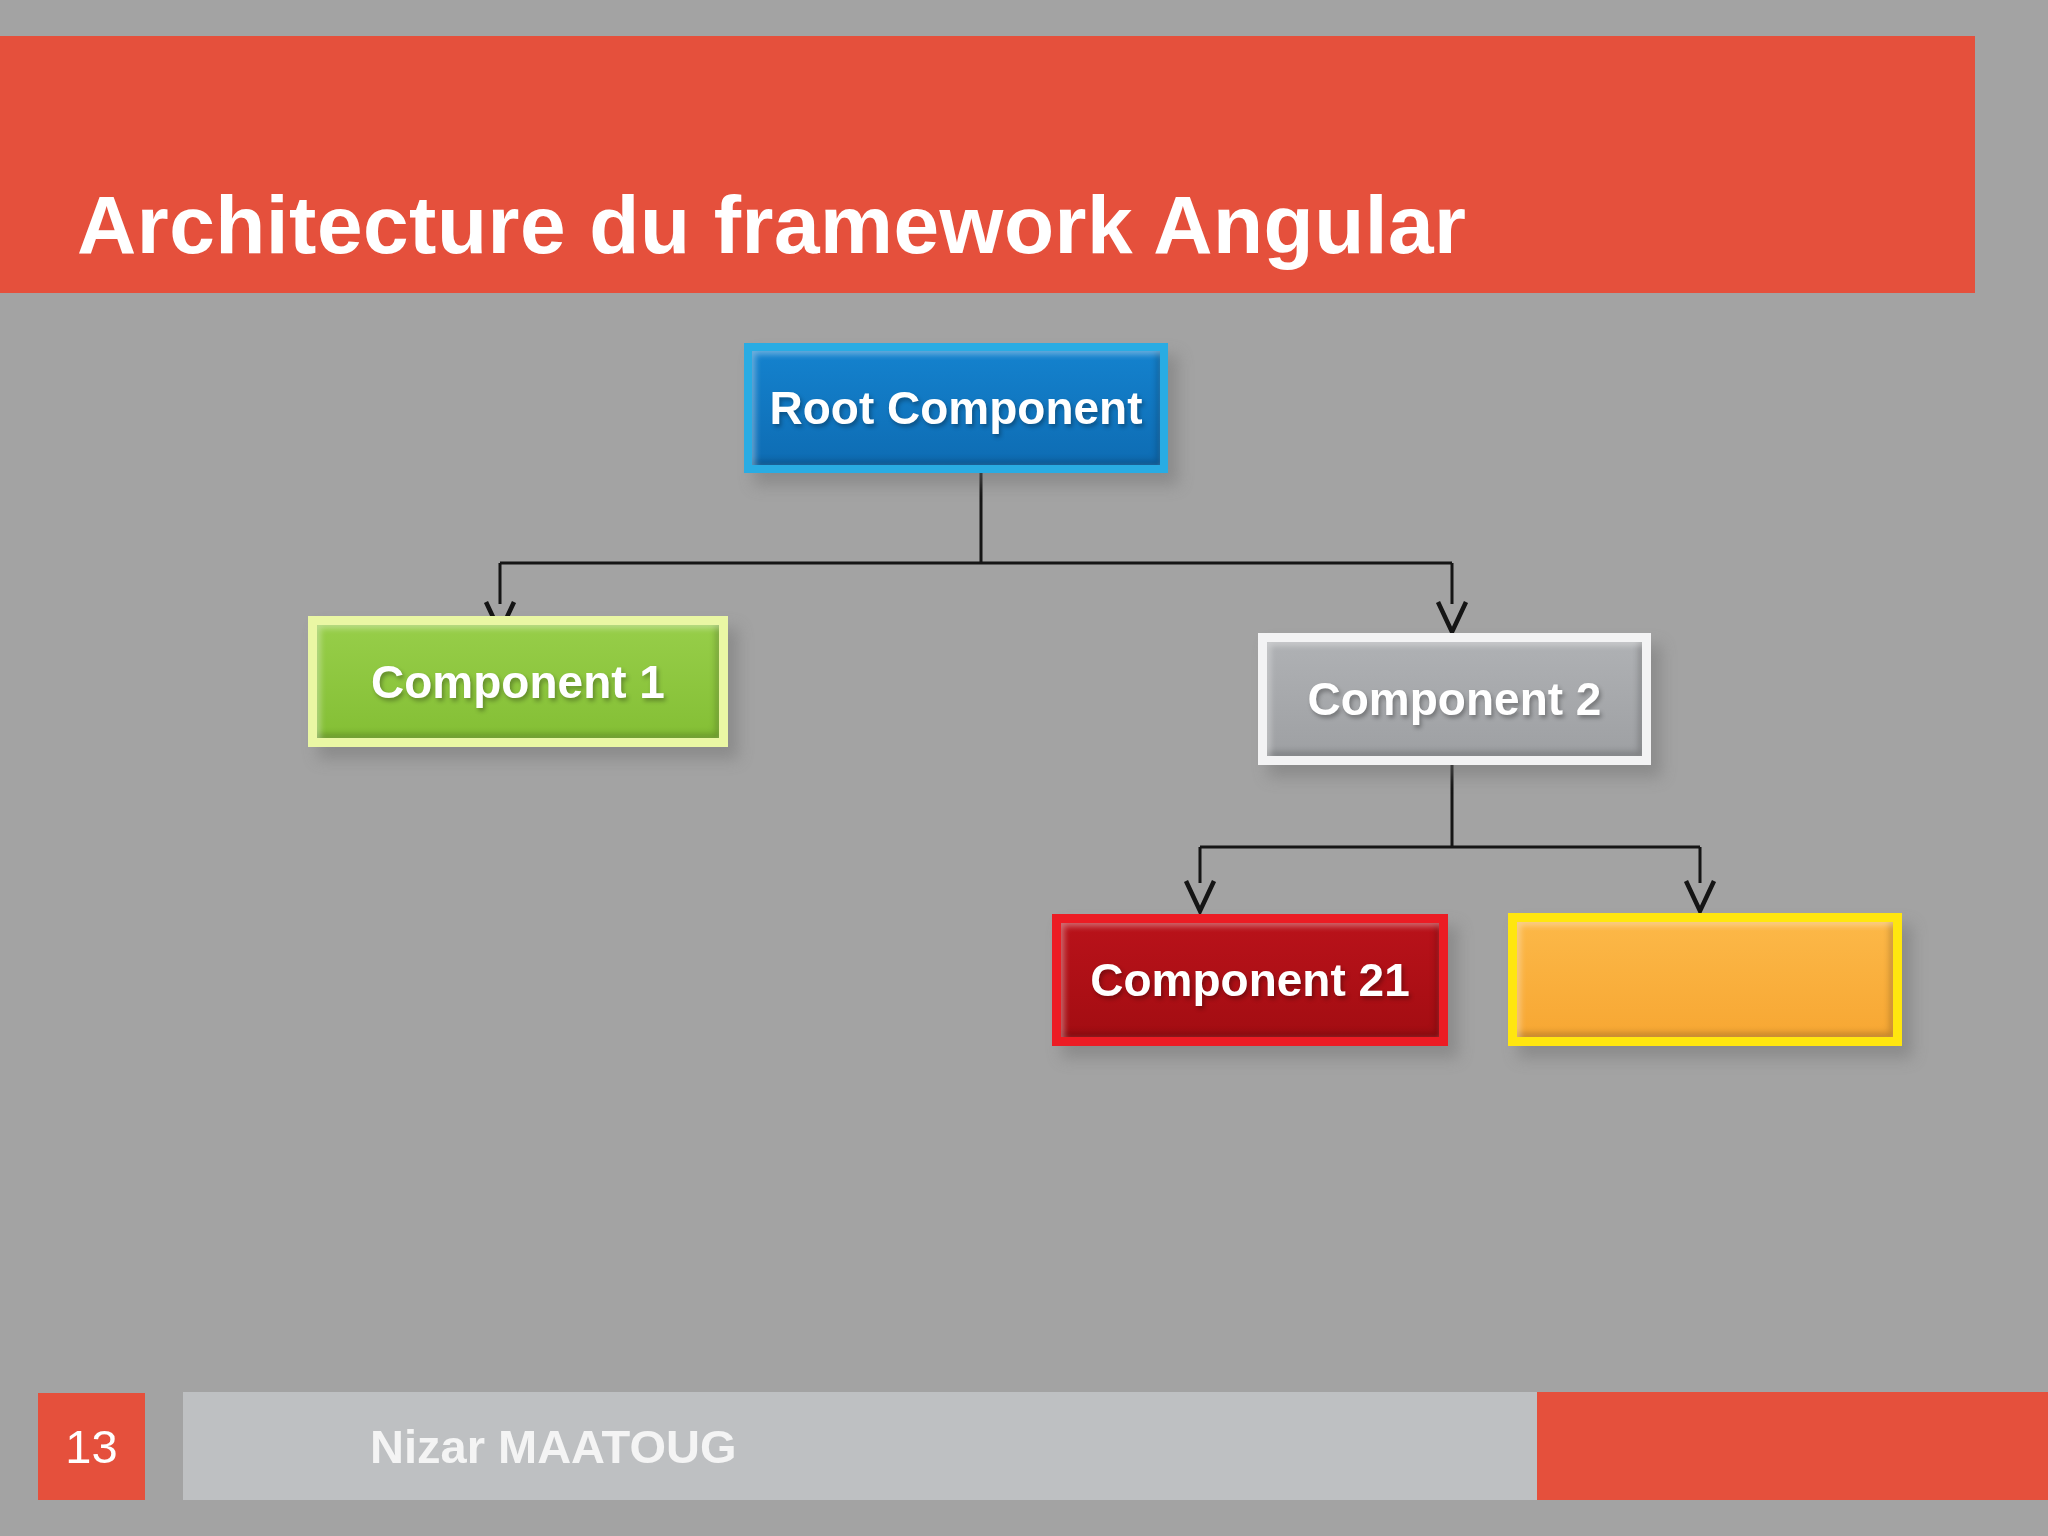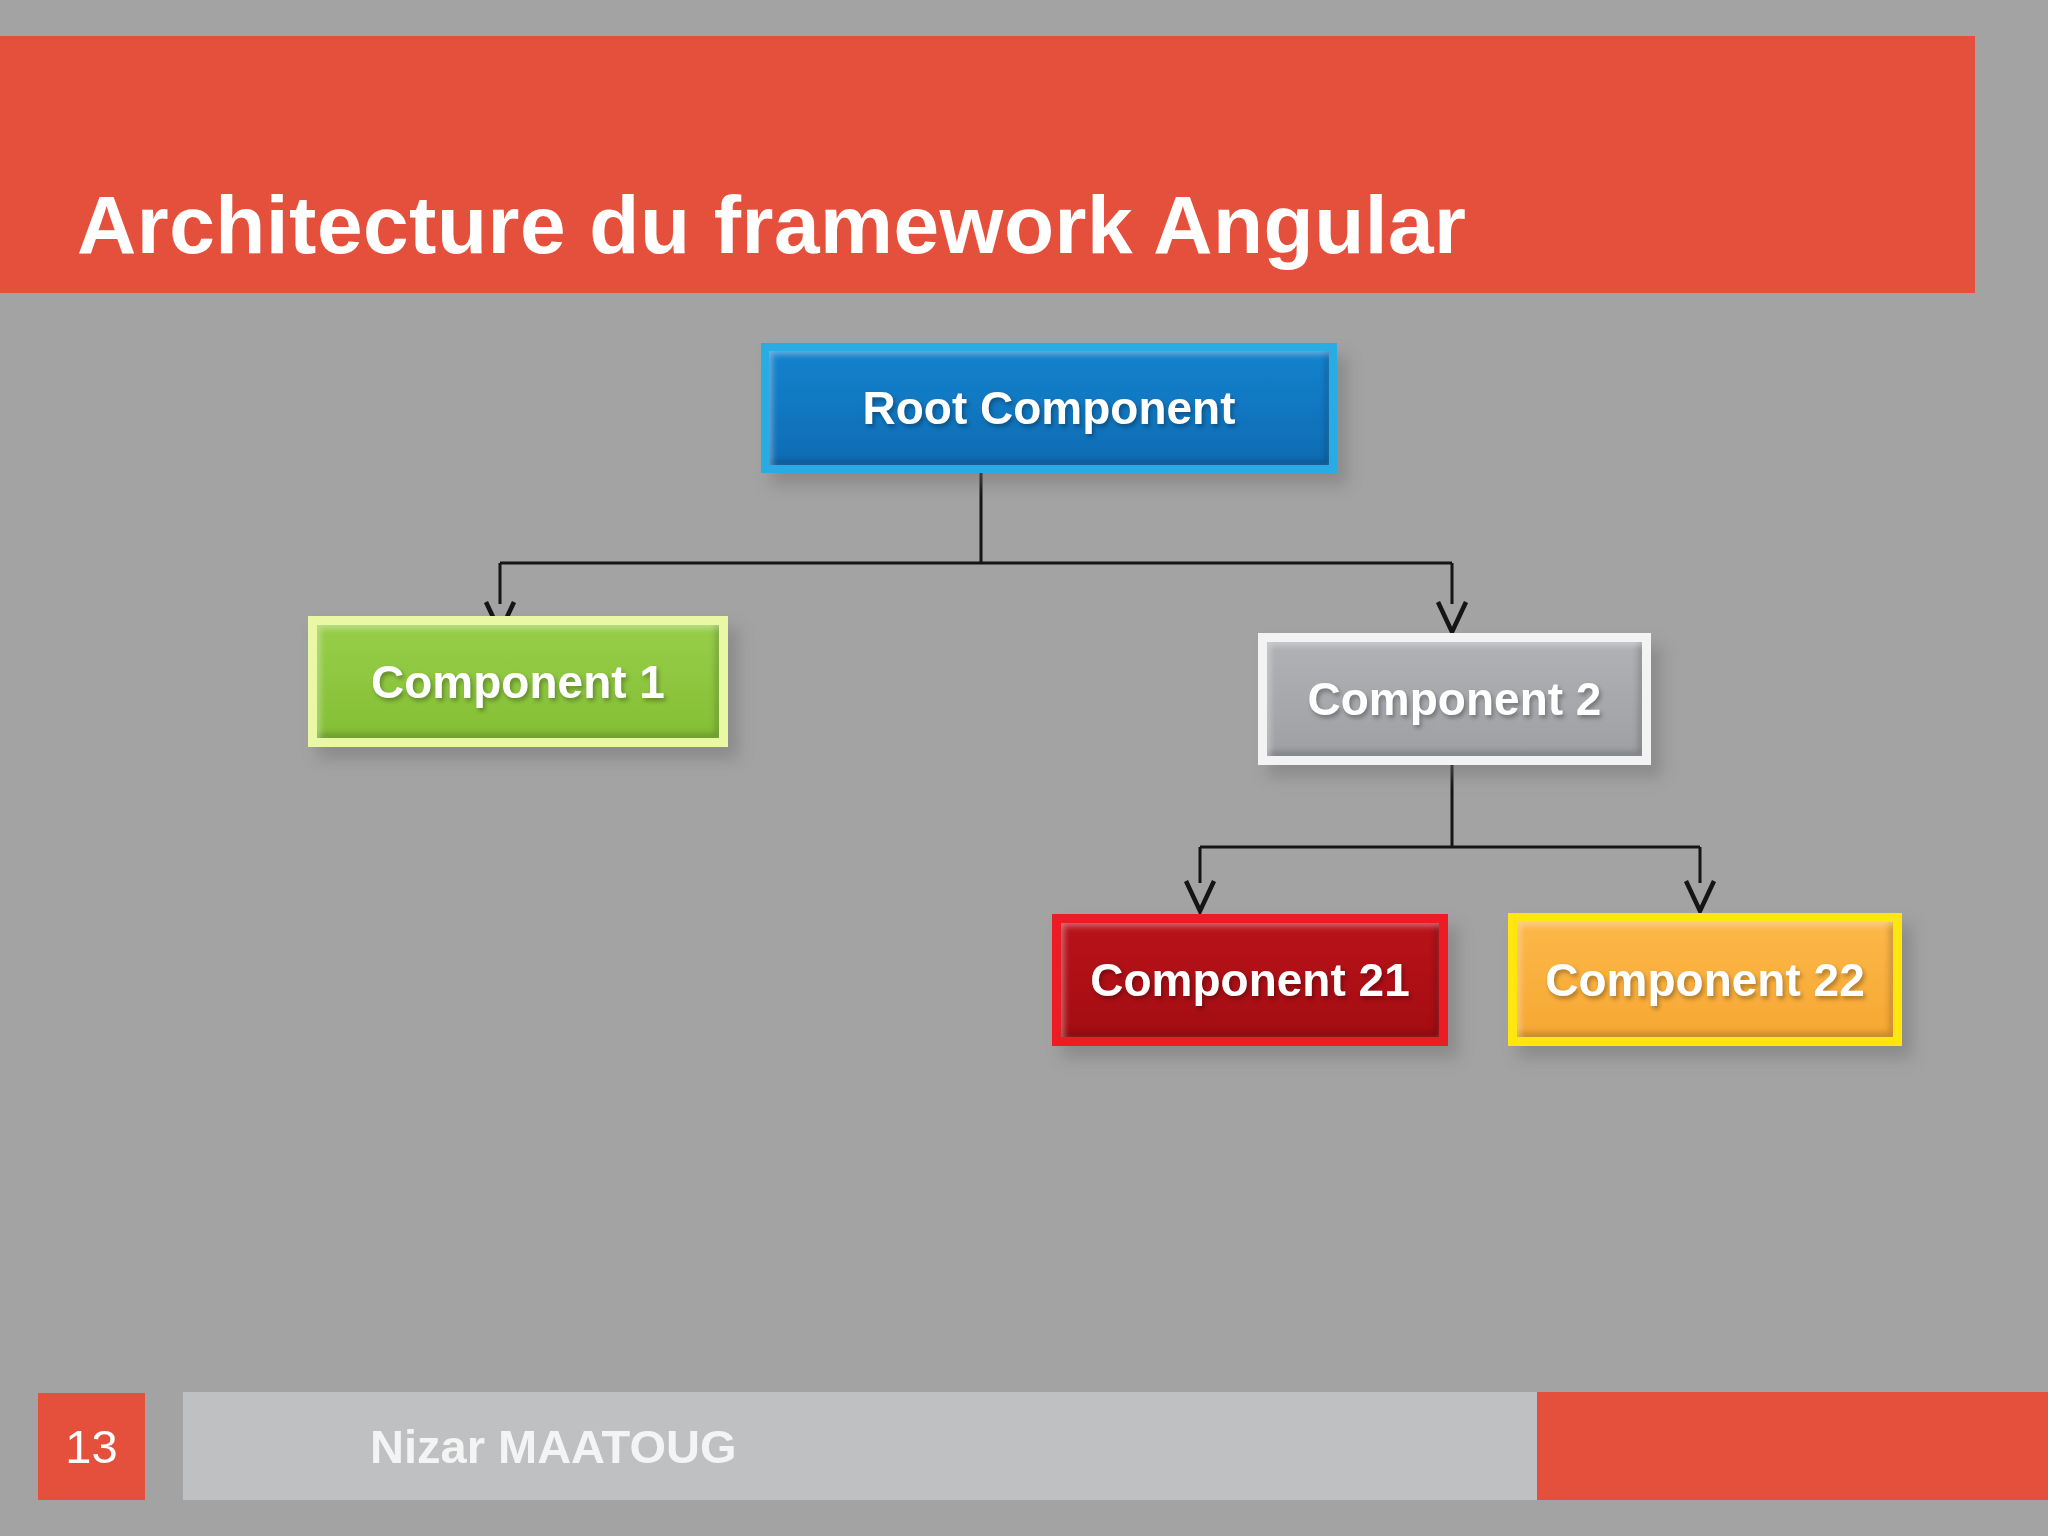--- a/index.html
+++ b/index.html
@@ -59,21 +59,21 @@
   .node .fill-bevel {
     position: absolute;
     inset: 0;
     box-shadow: inset 3px 3px 6px rgba(255,255,255,0.40),
                 inset -3px -4px 7px rgba(0,0,0,0.22);
     pointer-events: none;
   }
   .node span { position: relative; }
 
   .node-root {
-    left: 761px; top: 343px; width: 576px; height: 130px;
+    left: 744px; top: 343px; width: 424px; height: 130px;
     border: 8px solid #29ACE3;
     background: linear-gradient(180deg, #1482CE 0%, #0E6CB3 100%);
   }
   .node-c1 {
     left: 308px; top: 616px; width: 420px; height: 131px;
     border: 9px solid #EAF7A4;
     background: linear-gradient(180deg, #97CE49 0%, #84BF35 100%);
   }
   .node-c2 {
     left: 1258px; top: 633px; width: 393px; height: 132px;
@@ -153,21 +153,20 @@
     <span>Component 2</span>
   </div>
 
   <div class="node node-c21">
     <i class="fill-bevel"></i>
     <span>Component 21</span>
   </div>
 
   <div class="node node-c22">
     <i class="fill-bevel"></i>
-    <span>Component 22</span>
   </div>
 
   <footer>
     <div class="page-num">
       <span>13</span>
     </div>
     <div class="author-bar">
       <span>Nizar MAATOUG</span>
     </div>
     <div class="accent-bar"></div>

